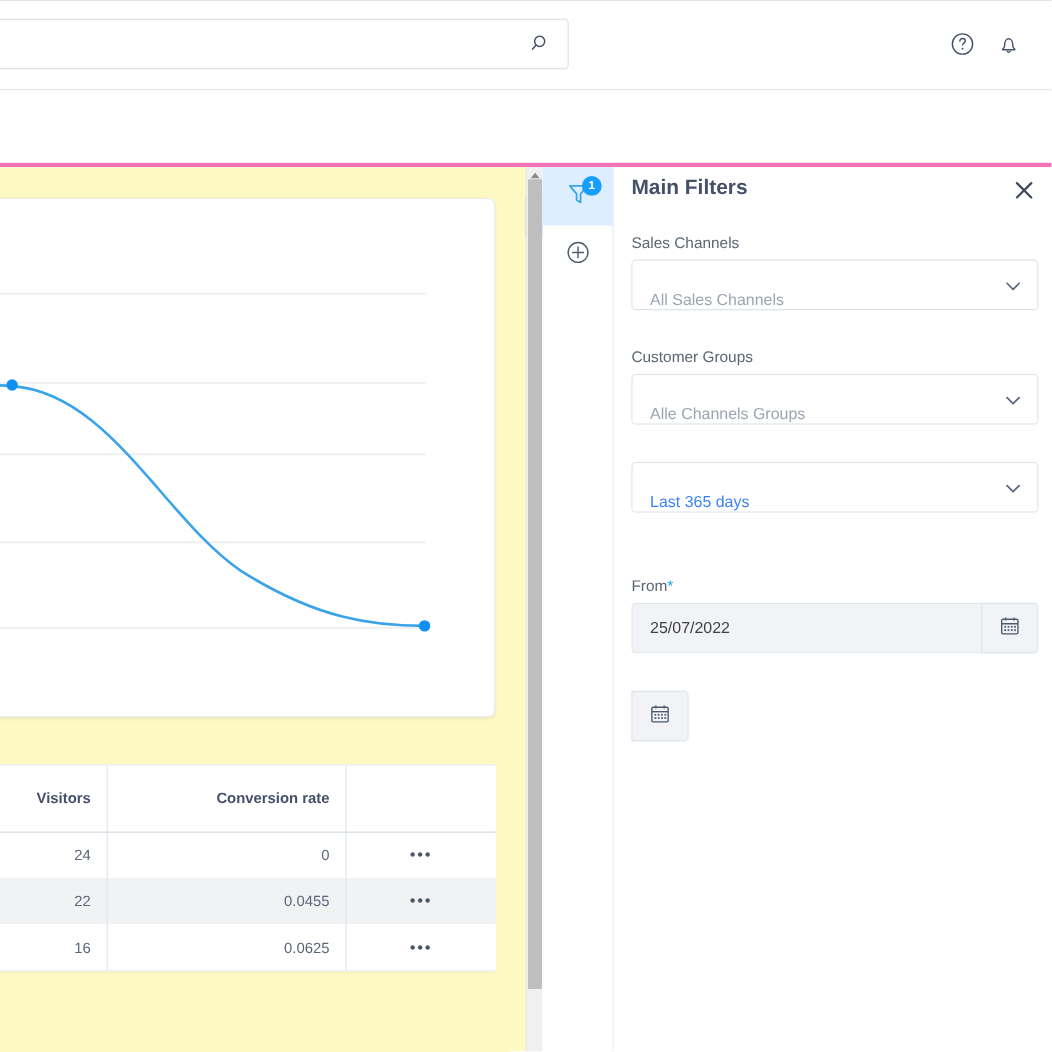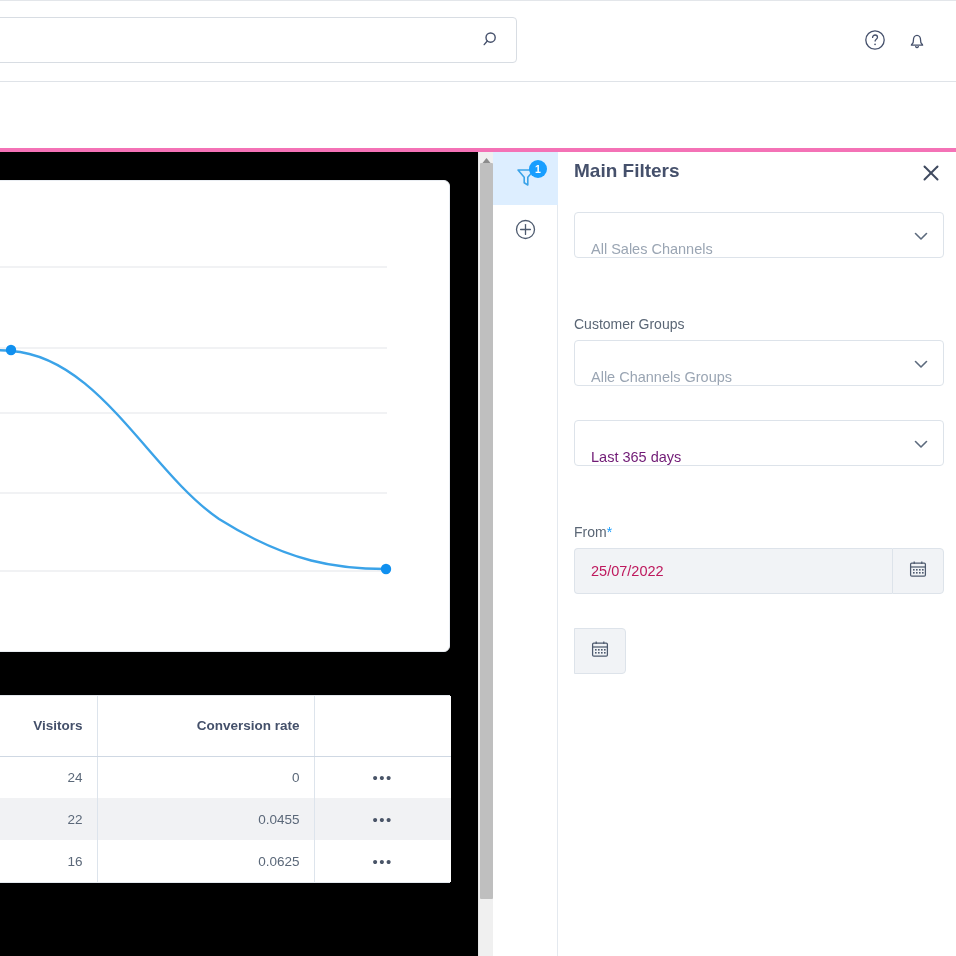--- a/index.html
+++ b/index.html
@@ -55,21 +55,21 @@
   #btn-refresh { left: 417px; width: 100px; }
 
   .pinkline {
     position: absolute; left: 0; top: 148px; width: 956px; height: 4px;
     background: #f472b6;
   }
 
   
   .content {
     position: absolute; left: 0; top: 152px; width: 478px; height: 804px;
-    background: #000000;
+    background: #fef9c3;
     overflow: hidden;
   }
   .chart-card {
     position: absolute; left: -22px; top: 28px; width: 472px; height: 472px;
     background: #ffffff; border: 1px solid #e9edf2; border-radius: 6px;
     box-shadow: 0 1px 3px rgba(16,24,40,.07);
   }
   .chart-svg { position: absolute; left: 0; top: 0; }
   .xlabel {
     position: absolute; font-size: 12.5px; color: #7a8694;
@@ -153,34 +153,34 @@
   .field-label {
     font-size: 14px; color: #5a6675; margin-bottom: 8px; display: block;
   }
   .req { color: #189eff; }
   .control {
     position: relative; width: 370px; height: 46px;
     border: 1px solid #dde3ea; border-radius: 4px; background: #ffffff;
     display: flex; align-items: flex-end; cursor: pointer;
   }
   .control .val {
-    padding-left: 16px; font-size: 14.5px; color: #701a75;
+    padding-left: 16px; font-size: 14.5px; color: #3b82f6;
   }
   .control .val.ph { color: #9aa5b3; }
   .control .caret { position: absolute; right: 14px; top: 16px; width: 16px; height: 14px; }
 
   .datectl {
     position: relative; width: 370px; height: 46px; display: flex;
   }
   .dateinput {
     flex: 1; height: 46px; background: #f1f3f6;
     border: 1px solid #dde3ea; border-right: 0;
     border-radius: 4px 0 0 4px;
     display: flex; align-items: center; padding-left: 16px;
-    font-size: 14.5px; color: #be185d; cursor: text;
+    font-size: 14.5px; color: #404040; cursor: text;
     font-family: "Liberation Sans", sans-serif;
   }
   .datebtn {
     width: 52px; height: 46px; background: #f1f3f6;
     border: 1px solid #dde3ea; border-radius: 0 4px 4px 0;
     display: flex; align-items: center; justify-content: center; cursor: pointer;
   }
   #f-sales { top: 60px; }
   #f-cust  { top: 164px; }
   #f-time  { top: 268px; }
@@ -313,20 +313,21 @@
       <span class="panel-title">Main Filters</span>
       <span class="panel-close">
         <svg width="22" height="22" viewBox="0 0 22 22" fill="none" stroke="#3f4a5f" stroke-width="2" stroke-linecap="round">
           <line x1="4.5" y1="4.5" x2="17.5" y2="17.5"></line>
           <line x1="17.5" y1="4.5" x2="4.5" y2="17.5"></line>
         </svg>
       </span>
     </div>
 
     <div class="field" id="f-sales">
+      <span class="field-label">Sales Channels</span>
       <div class="control">
         <span class="val ph">All Sales Channels</span>
         <span class="caret">
           <svg width="16" height="14" viewBox="0 0 16 14" fill="none" stroke="#5c6a7d" stroke-width="1.6" stroke-linecap="round" stroke-linejoin="round">
             <polyline points="2.5,4.5 8,10 13.5,4.5"></polyline>
           </svg>
         </span>
       </div>
     </div>
 

